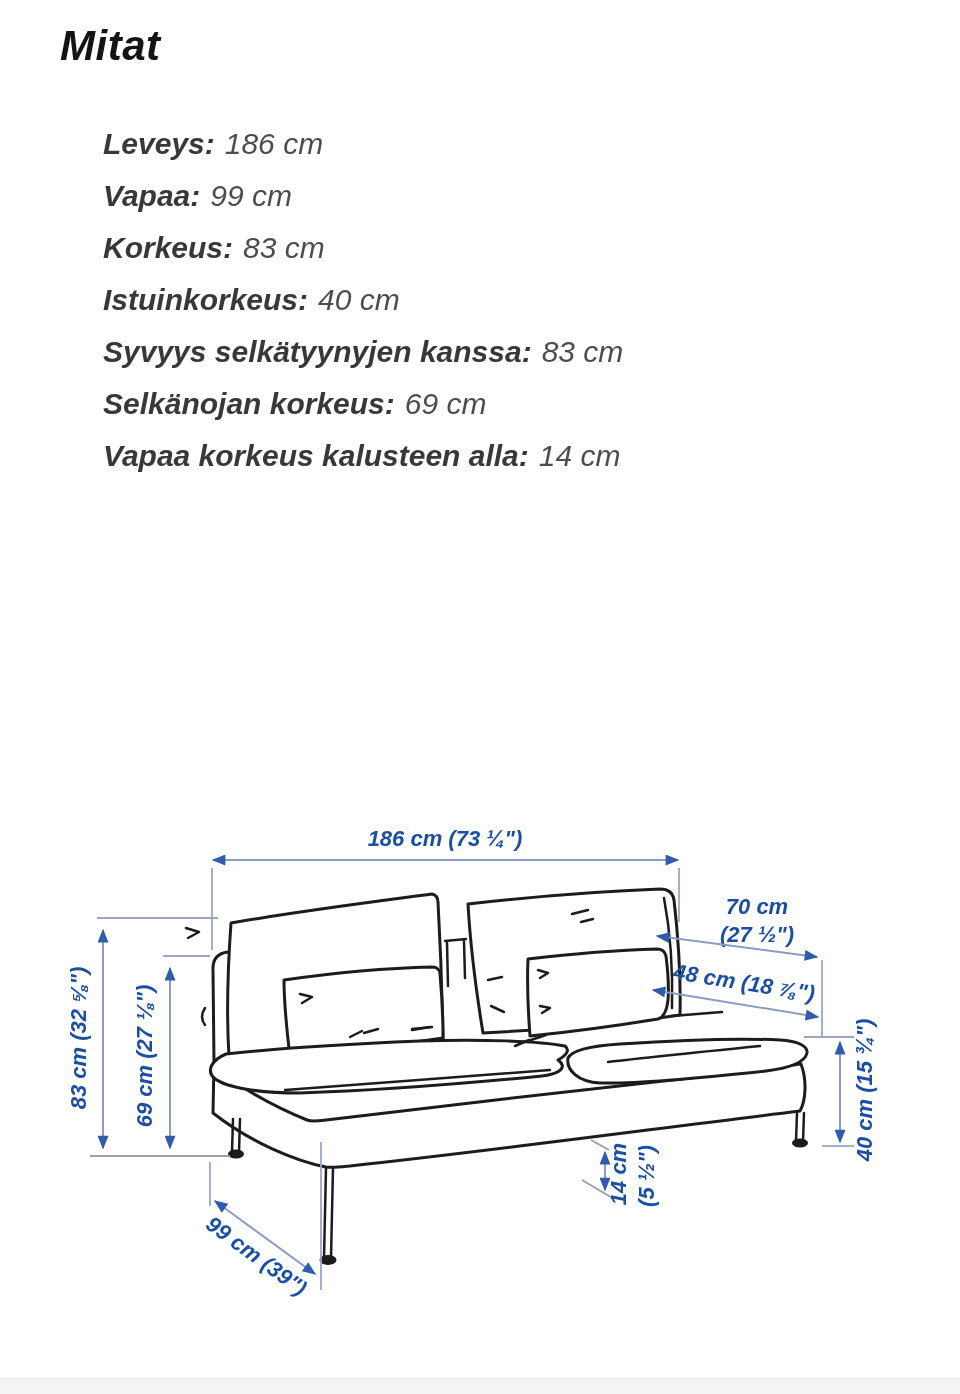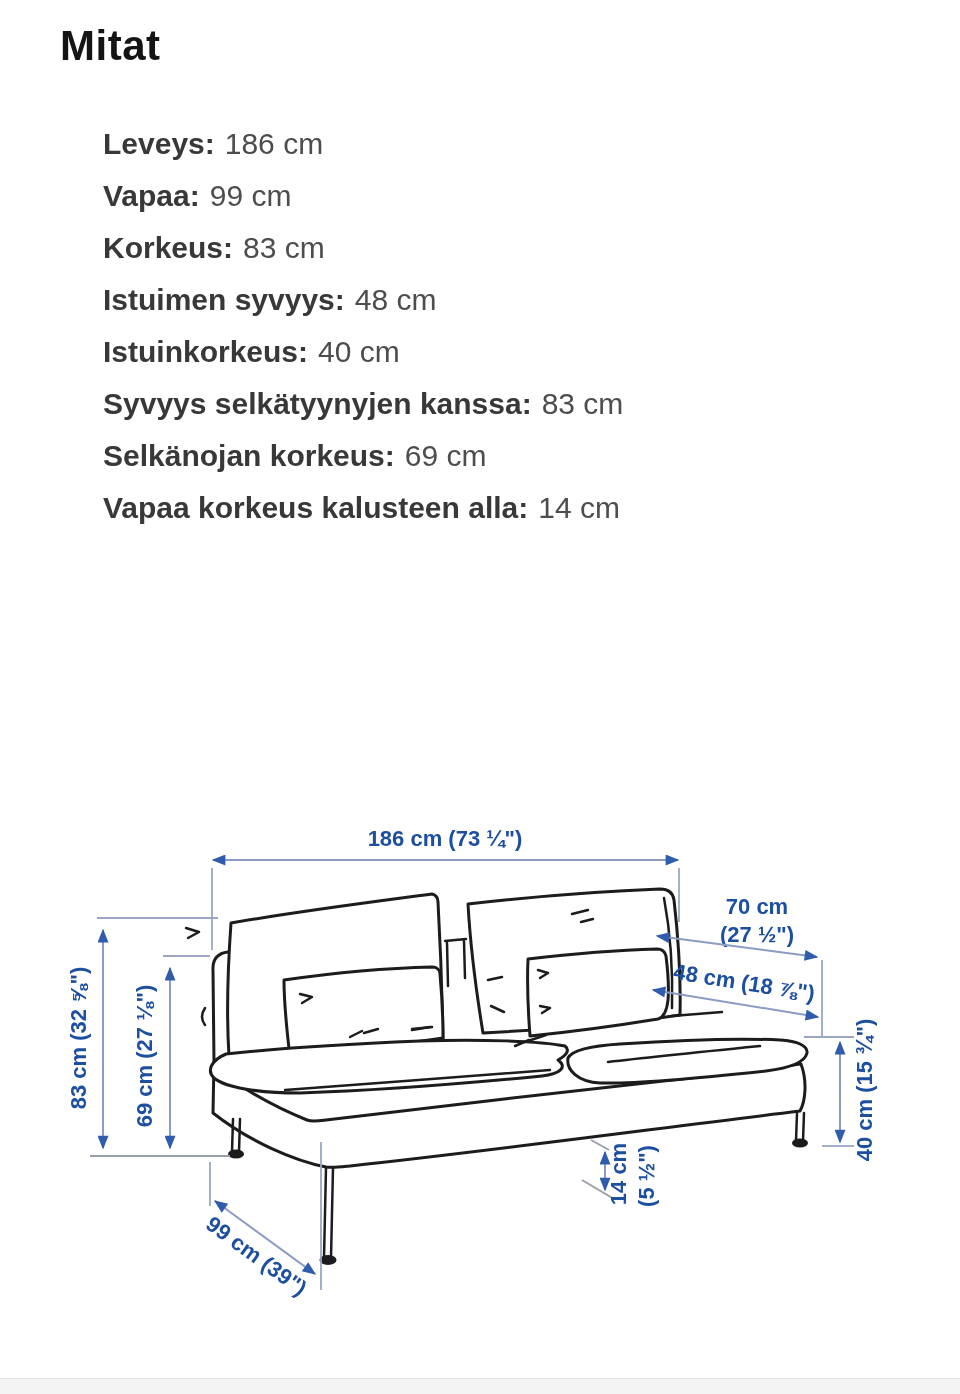--- a/index.html
+++ b/index.html
@@ -1,18 +1,18 @@
 <!DOCTYPE html>
 <html><head>
 <meta charset="utf-8">
 <style>
   html,body{margin:0;padding:0;background:#fff;}
   .page{
     position:relative;width:960px;height:1394px;background:#ffffff;
-    font-family:"Liberation Sans","DejaVu Sans",sans-serif;overflow:hidden;
+    font-family:"Liberation Sans","DejaVu Sans",sans-serif;overflow:hidden;font-style:italic;
   }
   .title{
     position:absolute;left:60px;top:22px;margin:0;
     font-size:42px;font-weight:700;color:#141414;letter-spacing:0.5px;
   }
   .dims-list{position:absolute;left:60px;top:118px;}
   .dim-row{
     margin:0;font-size:30px;line-height:52px;color:#4d4d4d;white-space:nowrap;
   }
   .dim-row b{color:#383838;font-weight:700;margin-right:10px;margin-left:43px;}
@@ -36,21 +36,20 @@
 <body>
 
 <div class="page">
 
   <h1 class="title">Mitat</h1>
 
   <div class="dims-list">
     <p class="dim-row"><b>Leveys:</b><span>186 cm</span></p>
     <p class="dim-row"><b>Vapaa:</b><span>99 cm</span></p>
     <p class="dim-row"><b>Korkeus:</b><span>83 cm</span></p>
-    <p class="dim-row"><b>Istuimen syvyys:</b><span>48 cm</span></p>
     <p class="dim-row"><b>Istuinkorkeus:</b><span>40 cm</span></p>
     <p class="dim-row"><b>Syvyys selkätyynyjen kanssa:</b><span>83 cm</span></p>
     <p class="dim-row"><b>Selkänojan korkeus:</b><span>69 cm</span></p>
     <p class="dim-row"><b>Vapaa korkeus kalusteen alla:</b><span>14 cm</span></p>
   </div>
 
   <div class="diagram">
     <svg width="900" height="545" viewBox="0 0 900 545">
       <defs>
         <marker id="arr" viewBox="0 0 10 8" refX="9" refY="4" markerWidth="15" markerHeight="11" markerUnits="userSpaceOnUse" orient="auto-start-reverse">

